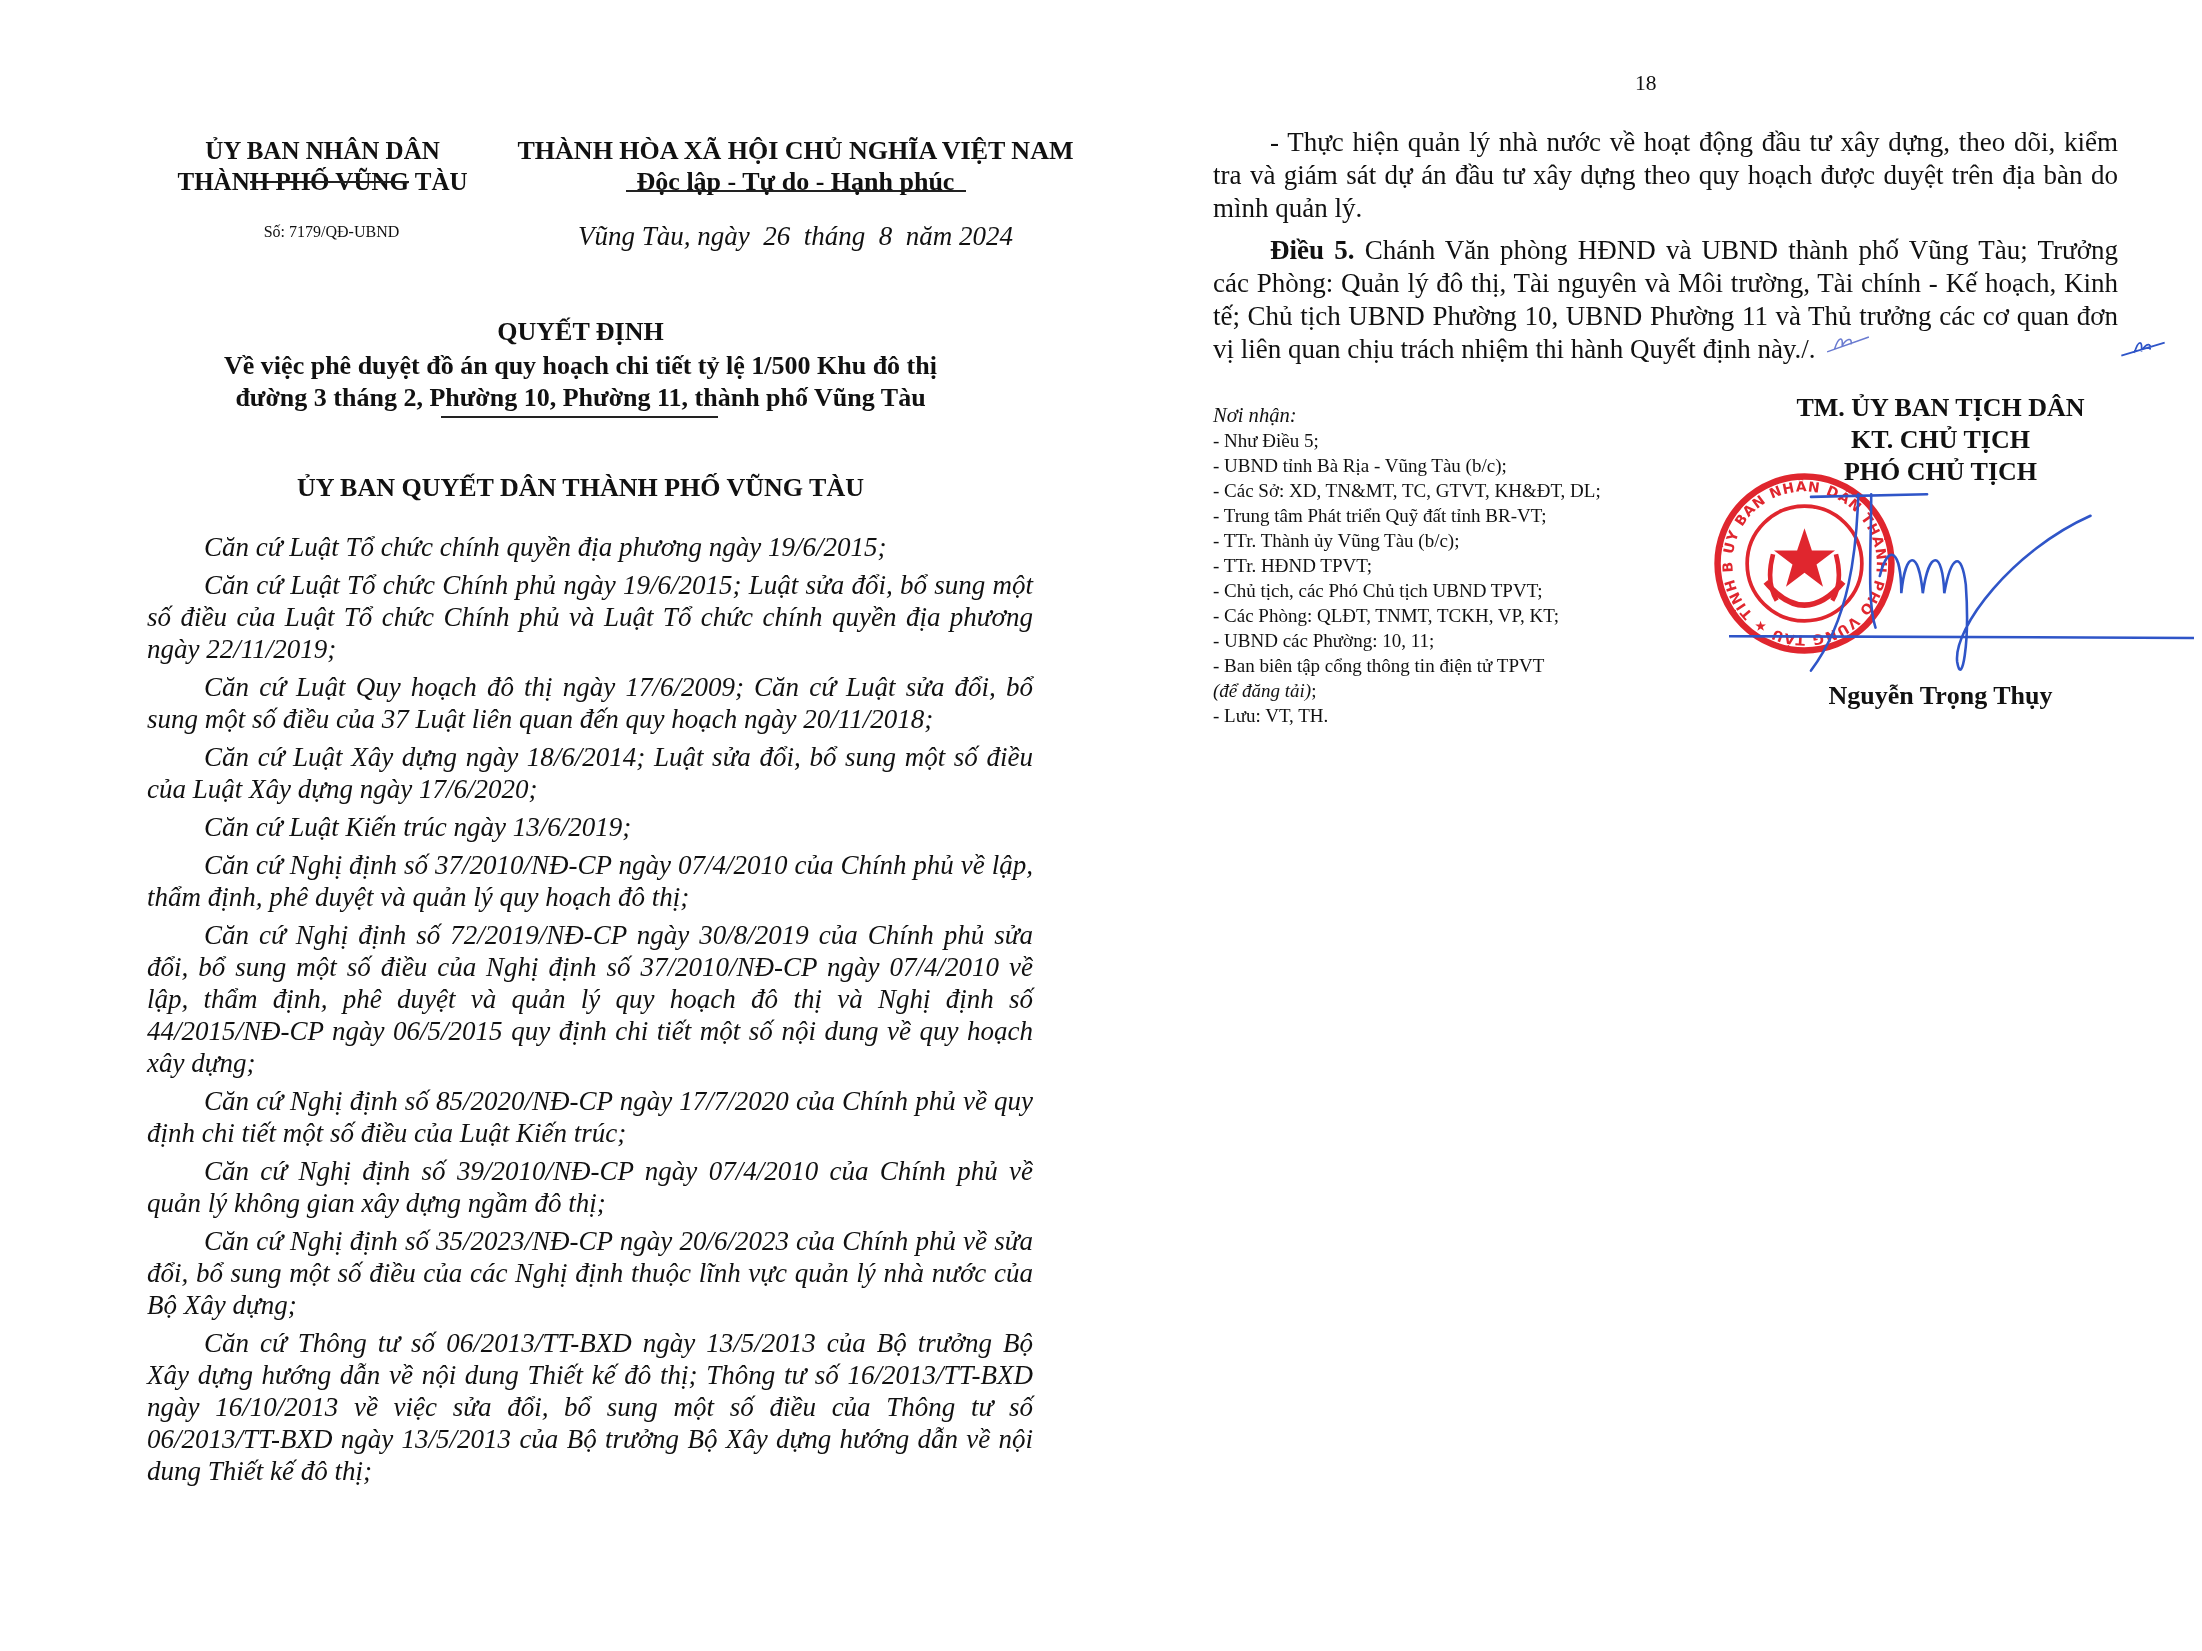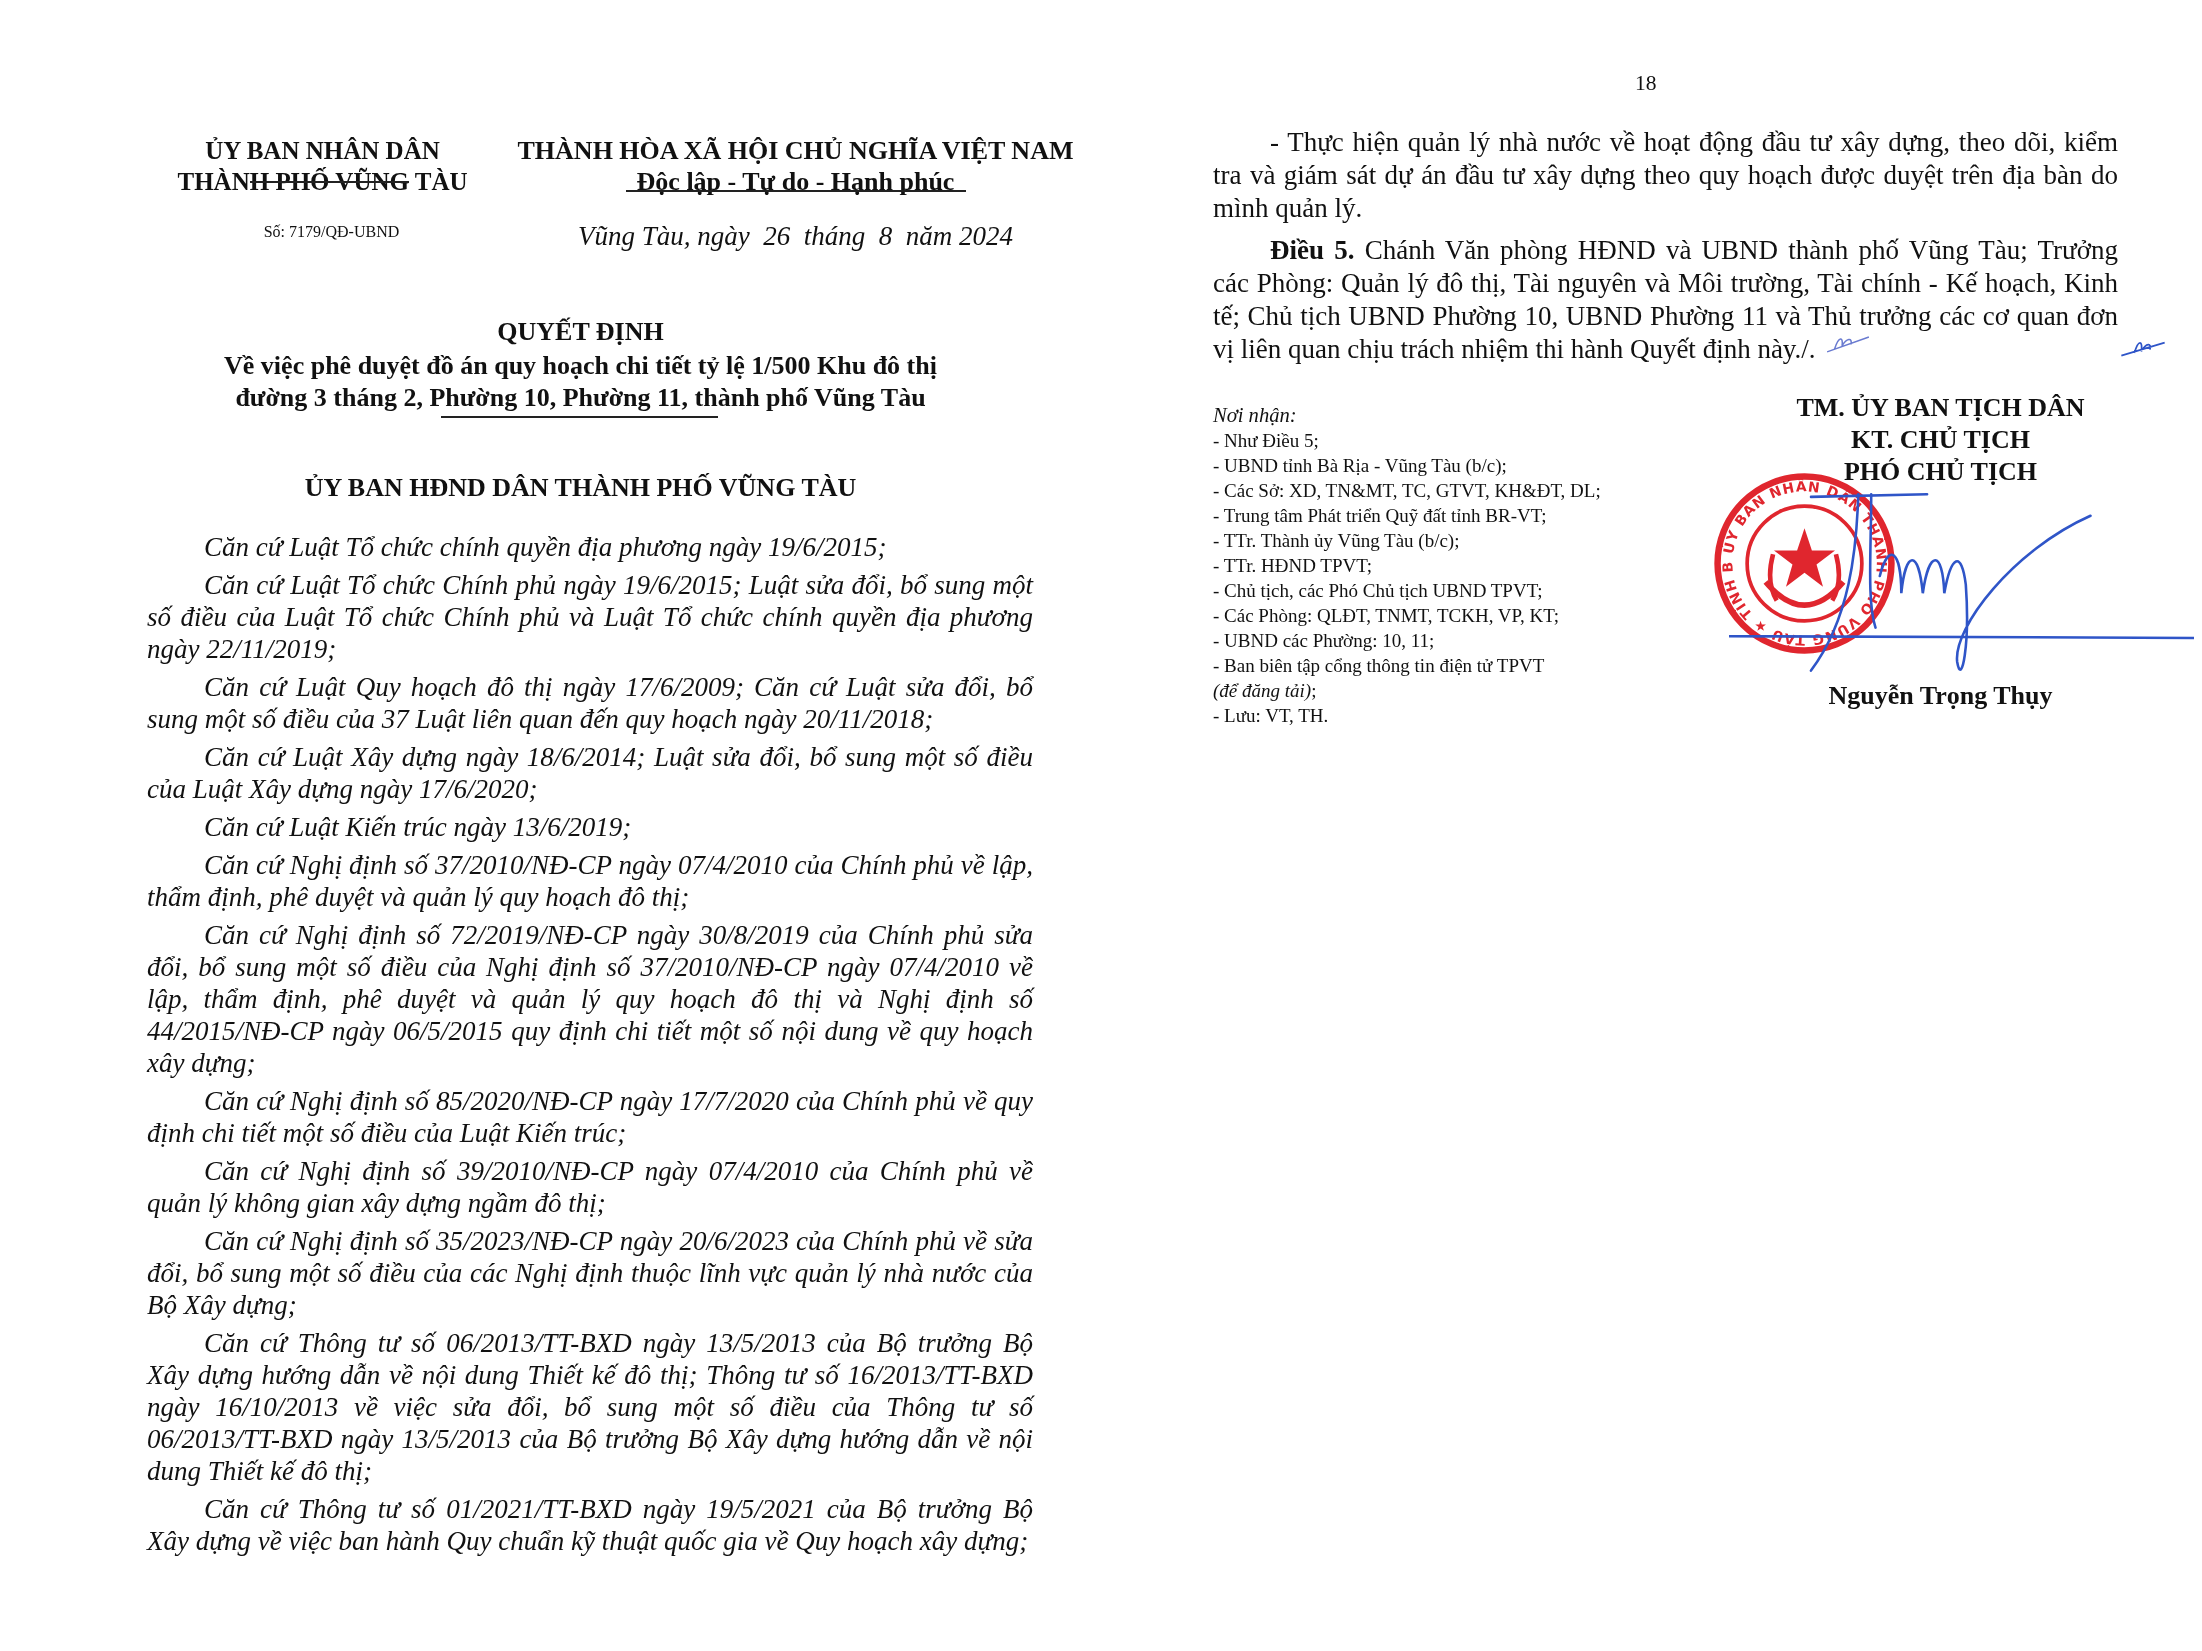--- a/index.html
+++ b/index.html
@@ -56,35 +56,34 @@
 <div class="abs so center">Số: 7179/QĐ-UBND</div>
 <div class="abs dateline center ital" style="white-space:pre;">Vũng Tàu, ngày  26  tháng  8  năm 2024</div>
 
 <div class="abs title-block center bold">
   <div style="margin-bottom:1.7px;">QUYẾT ĐỊNH</div>
   <div>Về việc phê duyệt đồ án quy hoạch chi tiết tỷ lệ 1/500 Khu đô thị</div>
   <div>đường 3 tháng 2, Phường 10, Phường 11, thành phố Vũng Tàu</div>
 </div>
 <div class="rule" style="left:441px; top:416px; width:277px;"></div>
 
-<div class="abs council center bold">ỦY BAN HĐND DÂN THÀNH PHỐ VŨNG TÀU</div>
+<div class="abs council center bold">ỦY BAN QUYẾT DÂN THÀNH PHỐ VŨNG TÀU</div>
 
 <div class="abs body-left">
   <p>Căn cứ Luật Tổ chức chính quyền địa phương ngày 19/6/2015;</p>
   <p>Căn cứ Luật Tổ chức Chính phủ ngày 19/6/2015; Luật sửa đổi, bổ sung một số điều của Luật Tổ chức Chính phủ và Luật Tổ chức chính quyền địa phương ngày 22/11/2019;</p>
   <p>Căn cứ Luật Quy hoạch đô thị ngày 17/6/2009; Căn cứ Luật sửa đổi, bổ sung một số điều của 37 Luật liên quan đến quy hoạch ngày 20/11/2018;</p>
   <p>Căn cứ Luật Xây dựng ngày 18/6/2014; Luật sửa đổi, bổ sung một số điều của Luật Xây dựng ngày 17/6/2020;</p>
   <p>Căn cứ Luật Kiến trúc ngày 13/6/2019;</p>
   <p>Căn cứ Nghị định số 37/2010/NĐ-CP ngày 07/4/2010 của Chính phủ về lập, thẩm định, phê duyệt và quản lý quy hoạch đô thị;</p>
   <p>Căn cứ Nghị định số 72/2019/NĐ-CP ngày 30/8/2019 của Chính phủ sửa đổi, bổ sung một số điều của Nghị định số 37/2010/NĐ-CP ngày 07/4/2010 về lập, thẩm định, phê duyệt và quản lý quy hoạch đô thị và Nghị định số 44/2015/NĐ-CP ngày 06/5/2015 quy định chi tiết một số nội dung về quy hoạch xây dựng;</p>
   <p>Căn cứ Nghị định số 85/2020/NĐ-CP ngày 17/7/2020 của Chính phủ về quy định chi tiết một số điều của Luật Kiến trúc;</p>
   <p>Căn cứ Nghị định số 39/2010/NĐ-CP ngày 07/4/2010 của Chính phủ về quản lý không gian xây dựng ngầm đô thị;</p>
   <p>Căn cứ Nghị định số 35/2023/NĐ-CP ngày 20/6/2023 của Chính phủ về sửa đổi, bổ sung một số điều của các Nghị định thuộc lĩnh vực quản lý nhà nước của Bộ Xây dựng;</p>
   <p>Căn cứ Thông tư số 06/2013/TT-BXD ngày 13/5/2013 của Bộ trưởng Bộ Xây dựng hướng dẫn về nội dung Thiết kế đô thị; Thông tư số 16/2013/TT-BXD ngày 16/10/2013 về việc sửa đổi, bổ sung một số điều của Thông tư số 06/2013/TT-BXD ngày 13/5/2013 của Bộ trưởng Bộ Xây dựng hướng dẫn về nội dung Thiết kế đô thị;</p>
-  <p>Căn cứ Thông tư số 01/2021/TT-BXD ngày 19/5/2021 của Bộ trưởng Bộ Xây dựng về việc ban hành Quy chuẩn kỹ thuật quốc gia về Quy hoạch xây dựng;</p>
 </div>
 
 <div class="abs pageno">18</div>
 
 <div class="abs body-right">
   <p>- Thực hiện quản lý nhà nước về hoạt động đầu tư xây dựng, theo dõi, kiểm tra và giám sát dự án đầu tư xây dựng theo quy hoạch được duyệt trên địa bàn do mình quản lý.</p>
   <p><span class="bold">Điều 5.</span><span> Chánh Văn phòng HĐND và UBND thành phố Vũng Tàu; Trưởng các Phòng: Quản lý đô thị, Tài nguyên và Môi trường, Tài chính - Kế hoạch, Kinh tế; Chủ tịch UBND Phường 10, UBND Phường 11 và Thủ trưởng các cơ quan đơn vị liên quan chịu trách nhiệm thi hành Quyết định này./.</span></p>
 </div>
 
 <div class="abs recipients">

